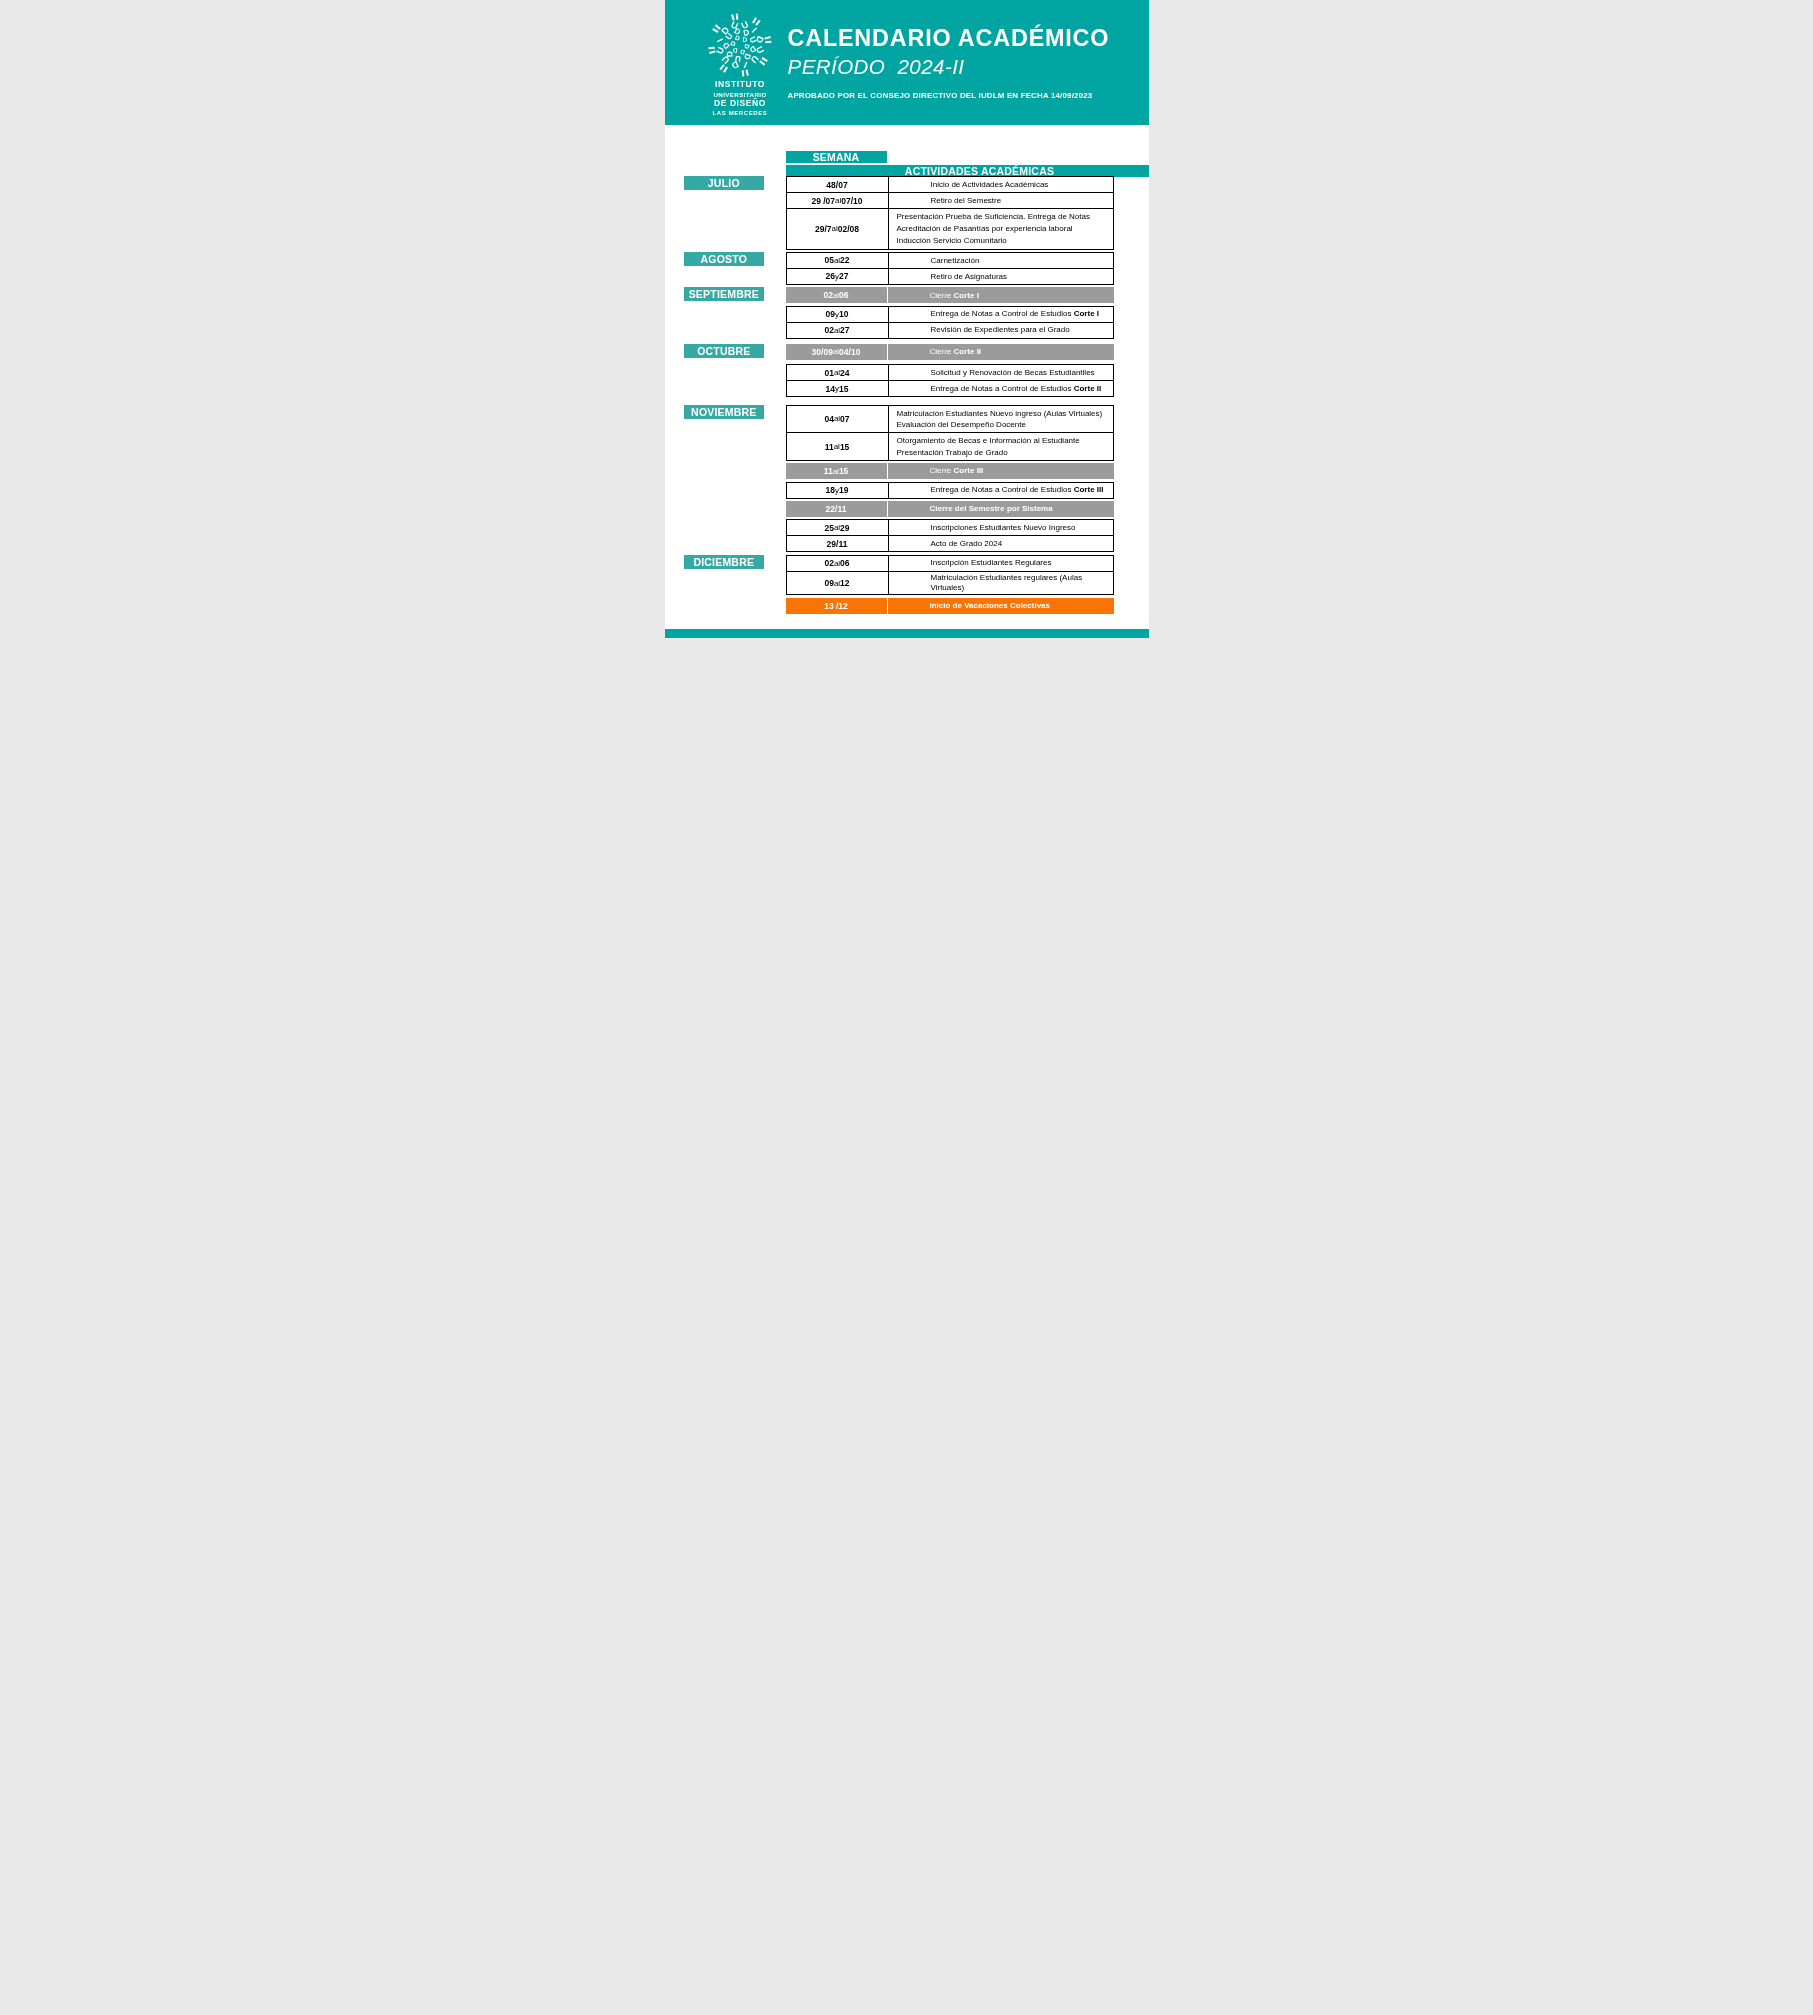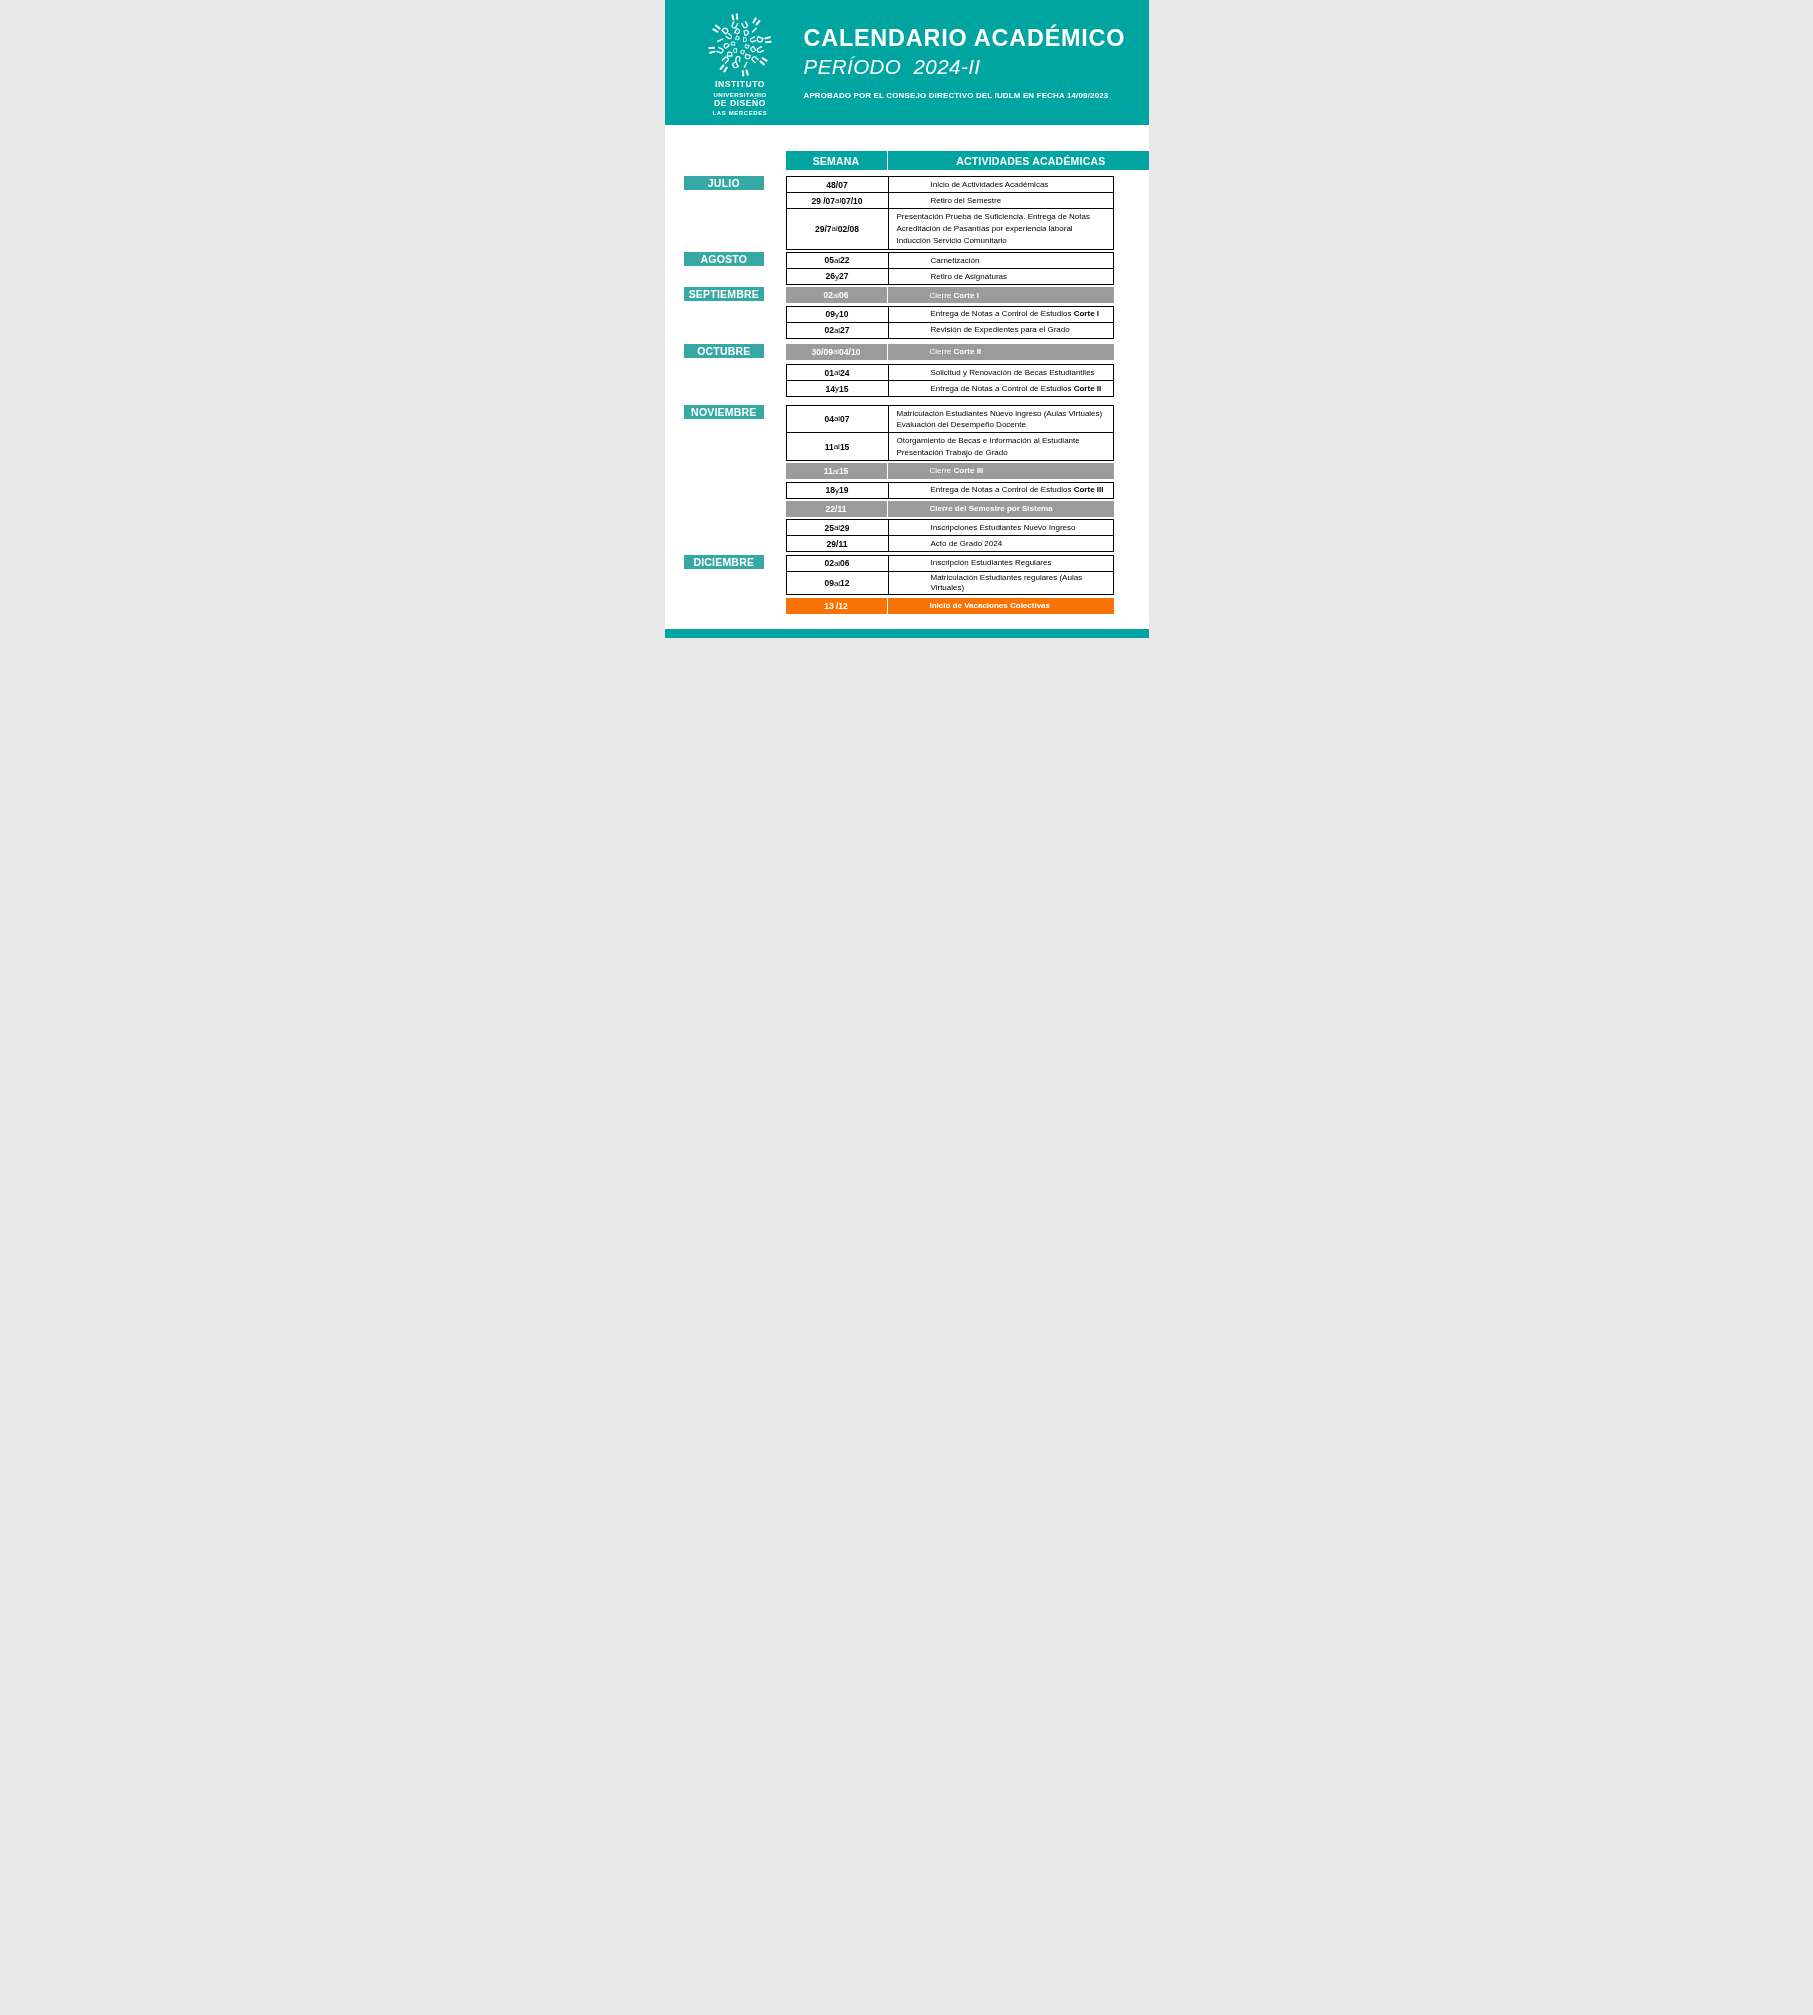--- a/index.html
+++ b/index.html
@@ -7,28 +7,28 @@
         font-family:"Liberation Sans",sans-serif;overflow:hidden;}
   
   .header{position:absolute;top:0;left:0;right:0;height:125px;background:var(--teal);}
   .logo{position:absolute;left:35px;top:10.5px;width:81px;text-align:center;color:#fff;}
   .logo svg{display:block;margin:0 auto 1.6px auto;}
   .logo-line{display:block;font-weight:bold;color:#fff;}
   .logo-l0{font-size:8.5px;letter-spacing:0.6px;line-height:9.7px;}
   .logo-l1{font-size:6.2px;letter-spacing:0.4px;line-height:9.3px;}
   .logo-l2{font-size:8.5px;letter-spacing:0.6px;line-height:9.7px;}
   .logo-l3{font-size:6px;letter-spacing:0.6px;line-height:9.3px;}
-  .head-right{position:absolute;left:139px;top:27px;right:12px;color:#fff;}
+  .head-right{position:absolute;left:123px;top:27px;right:12px;color:#fff;}
   .title{font-size:23.4px;font-weight:bold;letter-spacing:0.8px;line-height:1.02;white-space:pre;}
   .subtitle{font-size:20.6px;font-style:italic;font-weight:normal;margin-top:6.4px;
             letter-spacing:0.4px;white-space:pre;line-height:1;}
   .approval{font-size:7.9px;font-weight:bold;margin-top:13px;letter-spacing:0.2px;white-space:pre;}
   
   .content{position:relative;padding-top:151px;}
-  .thead{margin-left:121px;width:388px;display:flex;gap:1.6px;height:19px;margin-bottom:6.4px;box-sizing:border-box;}
+  .thead{margin-left:121px;width:388px;display:flex;gap:1.6px;height:19px;margin-bottom:6.4px;box-sizing:border-box;flex-direction:column;}
   .th{background:var(--teal);color:#fff;font-weight:bold;font-size:10.5px;letter-spacing:0.2px;
       display:flex;align-items:center;justify-content:center;}
   .th-week{width:101px;}
   .th-act{flex:1;}
   .block{position:relative;margin-top:2.4px;}
   .block.mt-m{margin-top:4.8px;}
   .block.mt-l{margin-top:7.3px;}
   .month{position:absolute;left:19.3px;top:0;width:80px;height:14px;background:var(--tealLight);
          color:#fff;font-weight:bold;font-size:10.5px;letter-spacing:0.2px;
          display:flex;align-items:center;justify-content:center;}

